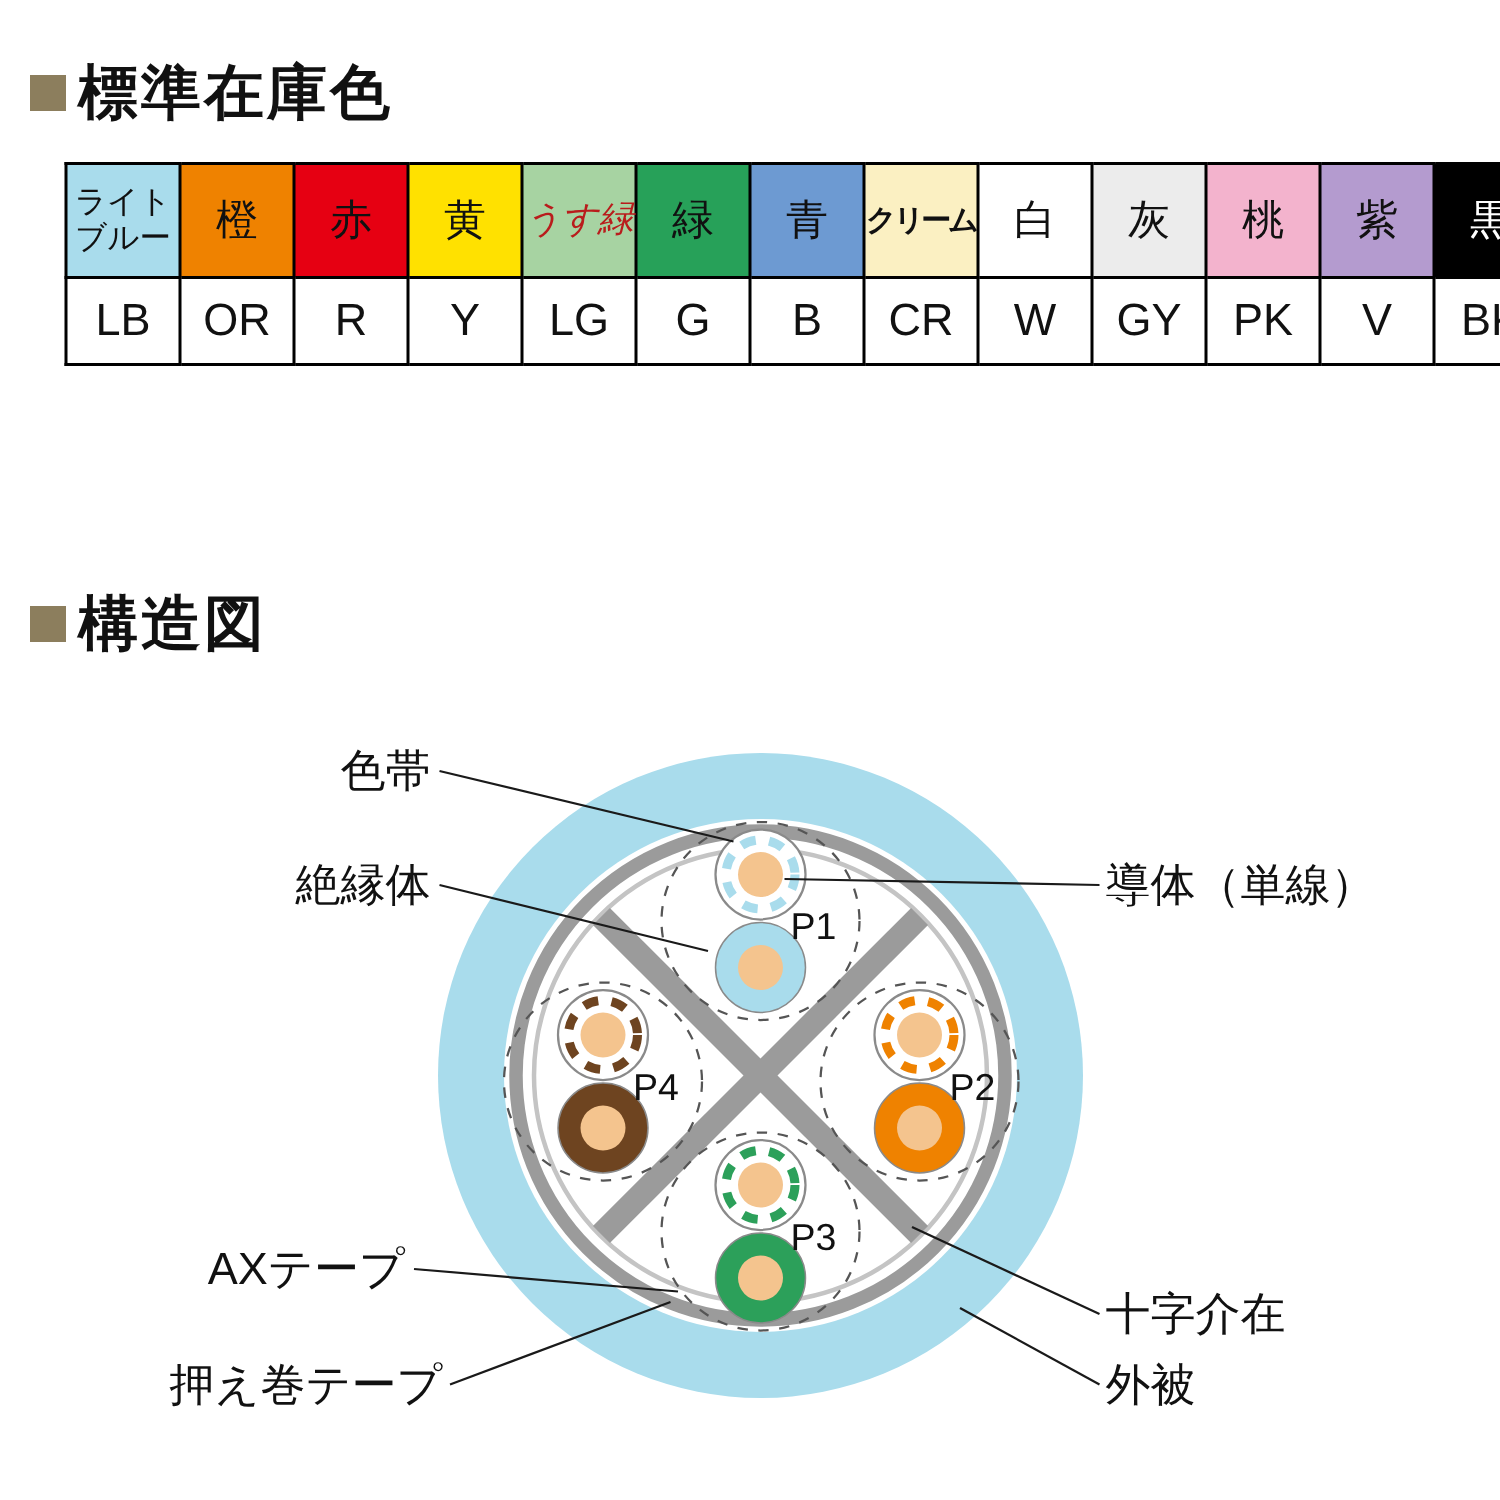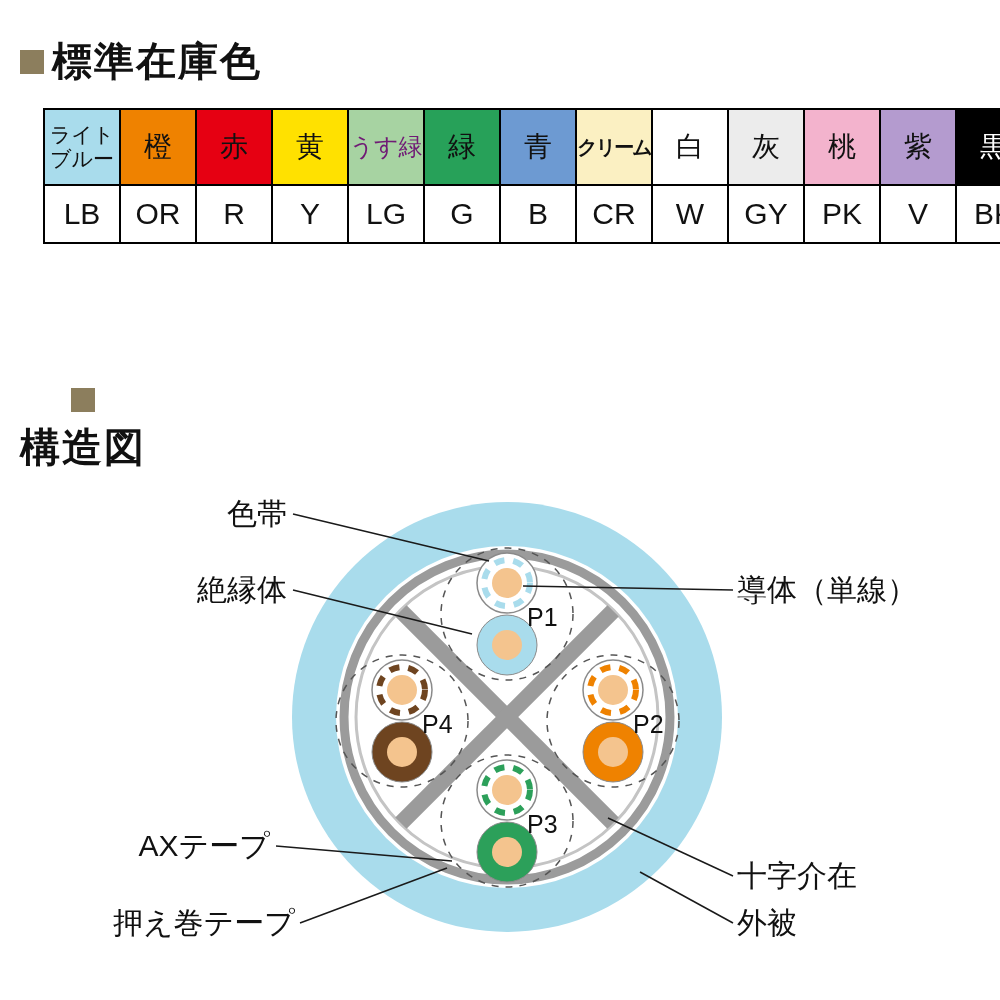--- a/index.html
+++ b/index.html
@@ -1,21 +1,21 @@
 <!DOCTYPE html>
 <html><head>
 <meta charset="utf-8">
 <style>
   html,body{margin:0;padding:0;background:#ffffff;}
   body{width:1000px;height:1000px;position:relative;font-family:"Liberation Sans","DejaVu Sans",sans-serif;color:#111;}
   .section-heading{position:absolute;left:20px;display:flex;align-items:center;gap:8px;}
   .bullet{width:24px;height:24px;background:#8c7e5d;display:inline-block;flex:0 0 auto;}
   .heading-text{font-size:40px;font-weight:bold;letter-spacing:2px;color:#111;}
   #heading-stock{top:34px;}
-  #heading-structure{top:388px;flex-direction:column;}
+  #heading-structure{top:388px;}
 
   table.color-table{position:absolute;top:108px;left:5px;width:990px;border-collapse:collapse;table-layout:fixed;margin-left:38px;}
   table.color-table td{border:2px solid #000;text-align:center;vertical-align:middle;padding:0;}
   td.cname{height:74px;font-size:28px;line-height:1.15;}
   td.cn-xs{font-size:21px;}
   td.cn-s{font-size:24px;}
   td.cn-cream{font-size:20px;letter-spacing:-2px;font-weight:bold;}
   td.ccode{height:56px;font-size:30px;background:#fff;color:#111;}
 
   #diagram{position:absolute;top:440px;left:0;}
@@ -35,21 +35,21 @@
   <span class="heading-text">標準在庫色</span>
 </div>
 
 <table class="color-table">
   <tbody>
   <tr>
     <td class="cname cn-xs" style="background-color: rgb(169, 220, 236); color: rgb(17, 17, 17);">ライトブルー</td>
     <td class="cname" style="background-color: rgb(239, 130, 0); color: rgb(17, 17, 17);">橙</td>
     <td class="cname" style="background-color: rgb(230, 0, 18); color: rgb(17, 17, 17);">赤</td>
     <td class="cname" style="background-color: rgb(255, 225, 0); color: rgb(17, 17, 17);">黄</td>
-    <td class="cname cn-s" style="background-color: rgb(167, 211, 162); color: #701a75;">うす緑</td>
+    <td class="cname cn-s" style="background-color: rgb(167, 211, 162); color: #b91c1c; font-style: italic;">うす緑</td>
     <td class="cname" style="background-color: rgb(39, 161, 89); color: rgb(17, 17, 17);">緑</td>
     <td class="cname" style="background-color: rgb(109, 154, 210); color: rgb(17, 17, 17);">青</td>
     <td class="cname cn-cream" style="background-color: rgb(251, 240, 194); color: rgb(17, 17, 17);">クリーム</td>
     <td class="cname" style="background-color: rgb(255, 255, 255); color: rgb(17, 17, 17);">白</td>
     <td class="cname" style="background-color: rgb(236, 236, 236); color: rgb(17, 17, 17);">灰</td>
     <td class="cname" style="background-color: rgb(243, 179, 205); color: rgb(17, 17, 17);">桃</td>
     <td class="cname" style="background-color: rgb(180, 155, 207); color: rgb(17, 17, 17);">紫</td>
     <td class="cname" style="background-color: rgb(0, 0, 0); color: rgb(255, 255, 255);">黒</td>
   </tr>
   <tr>

